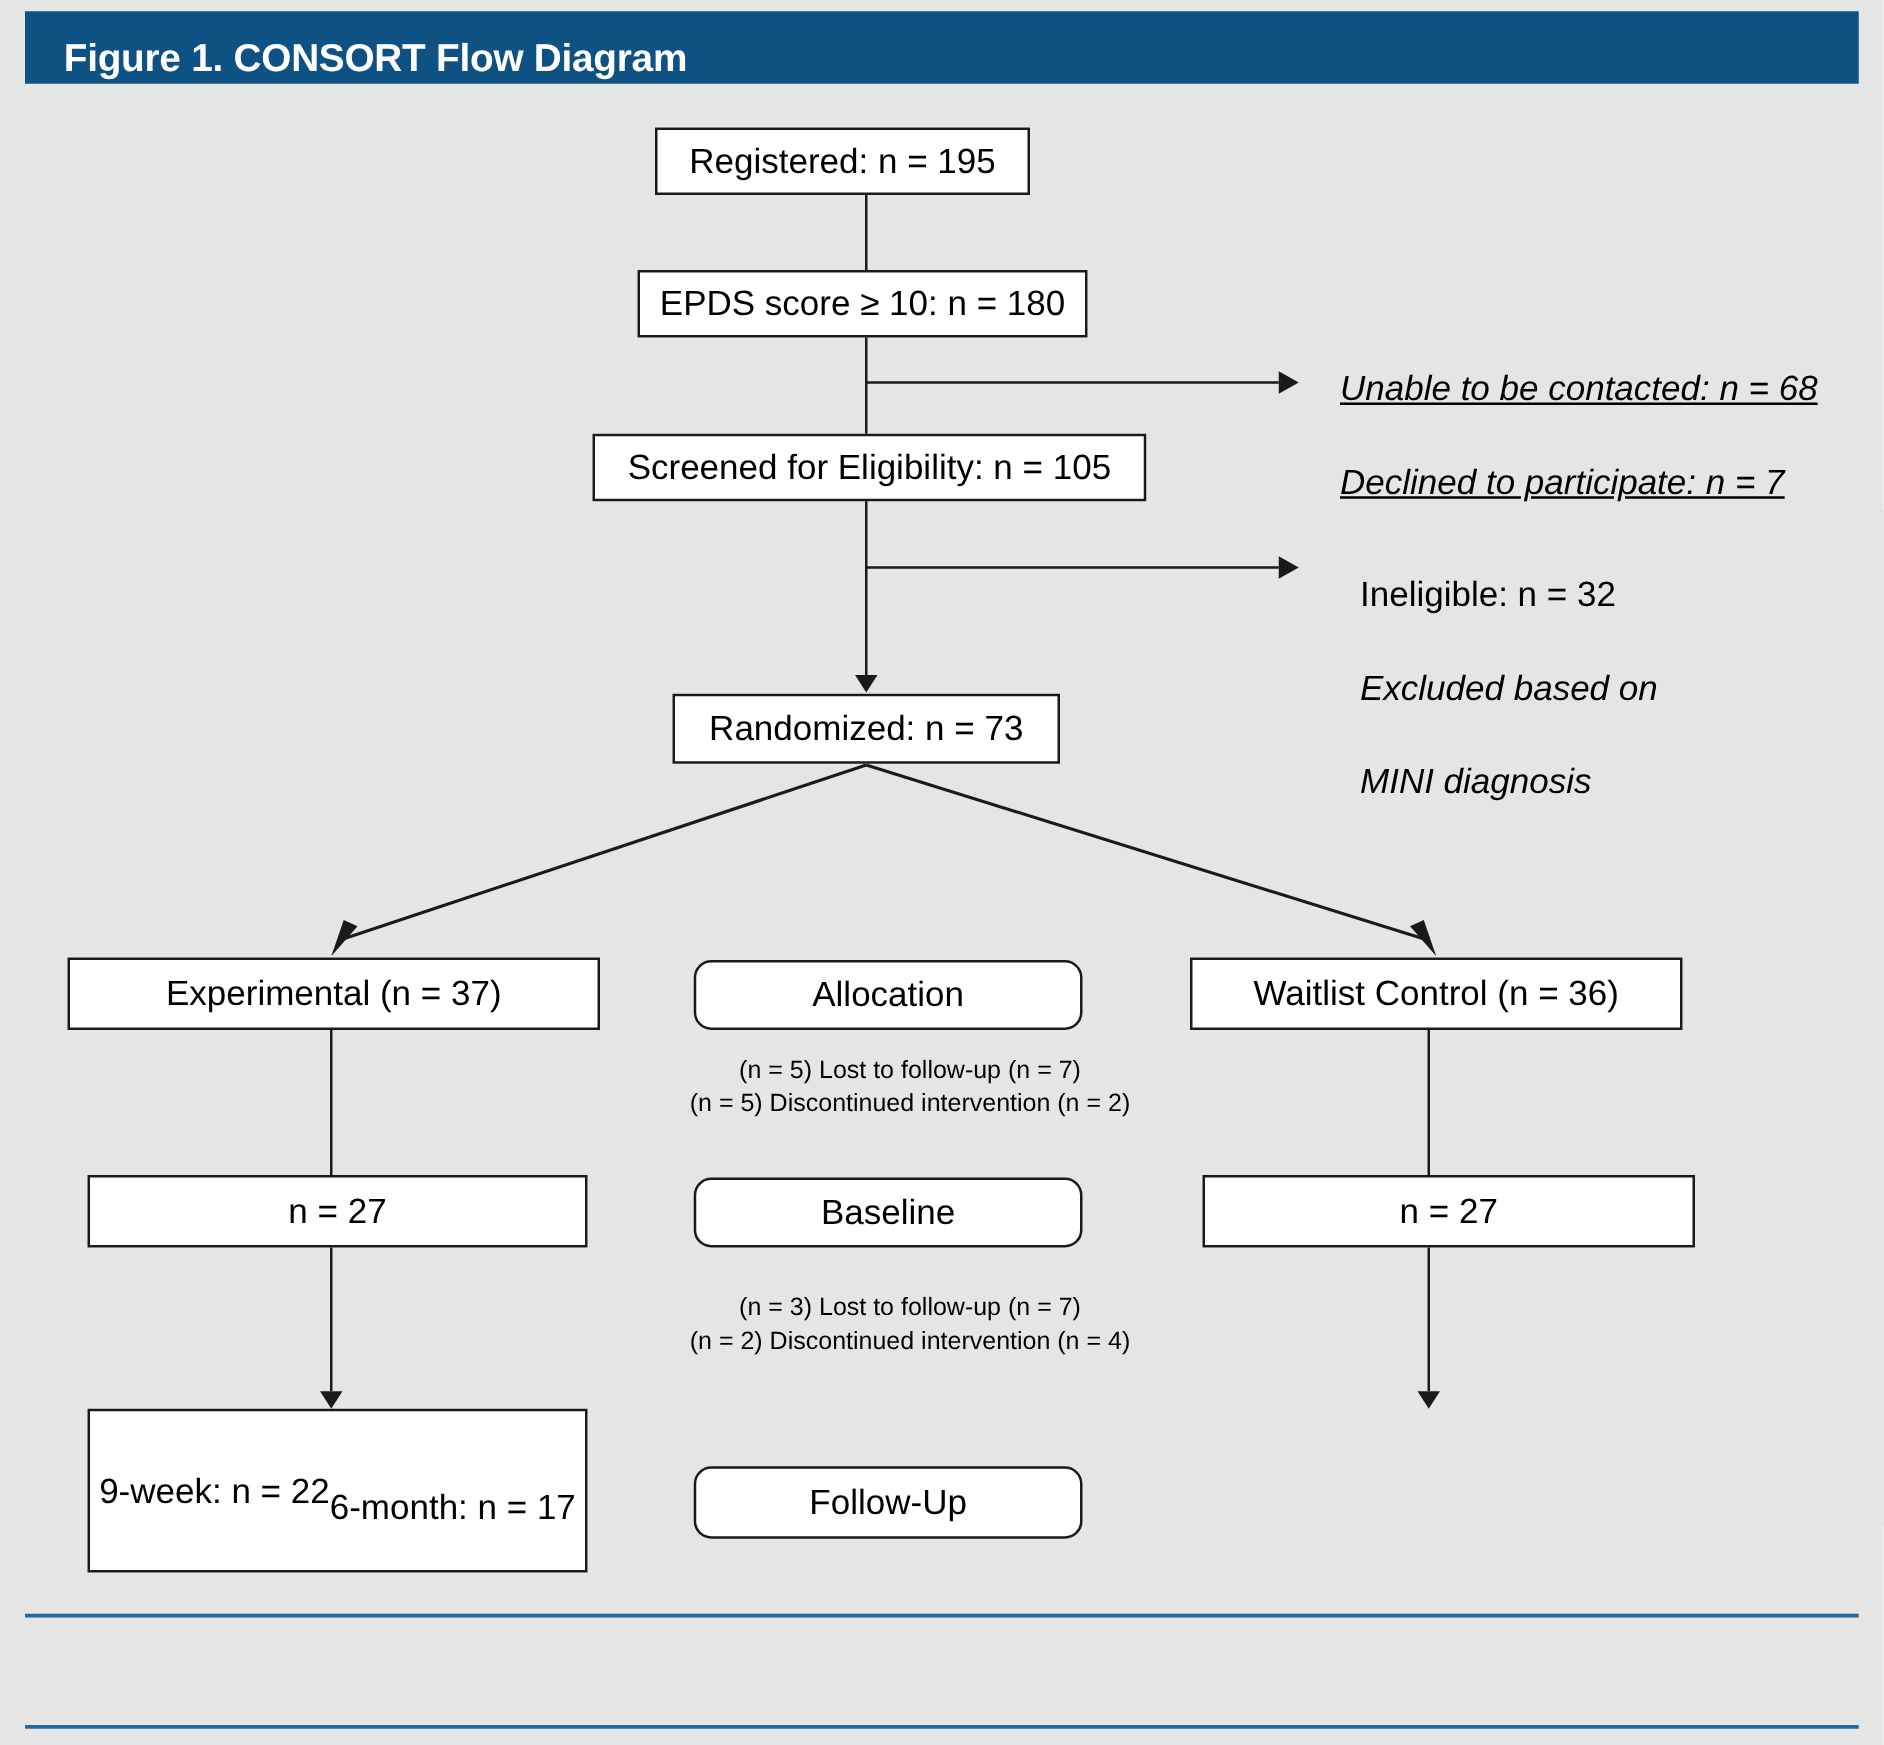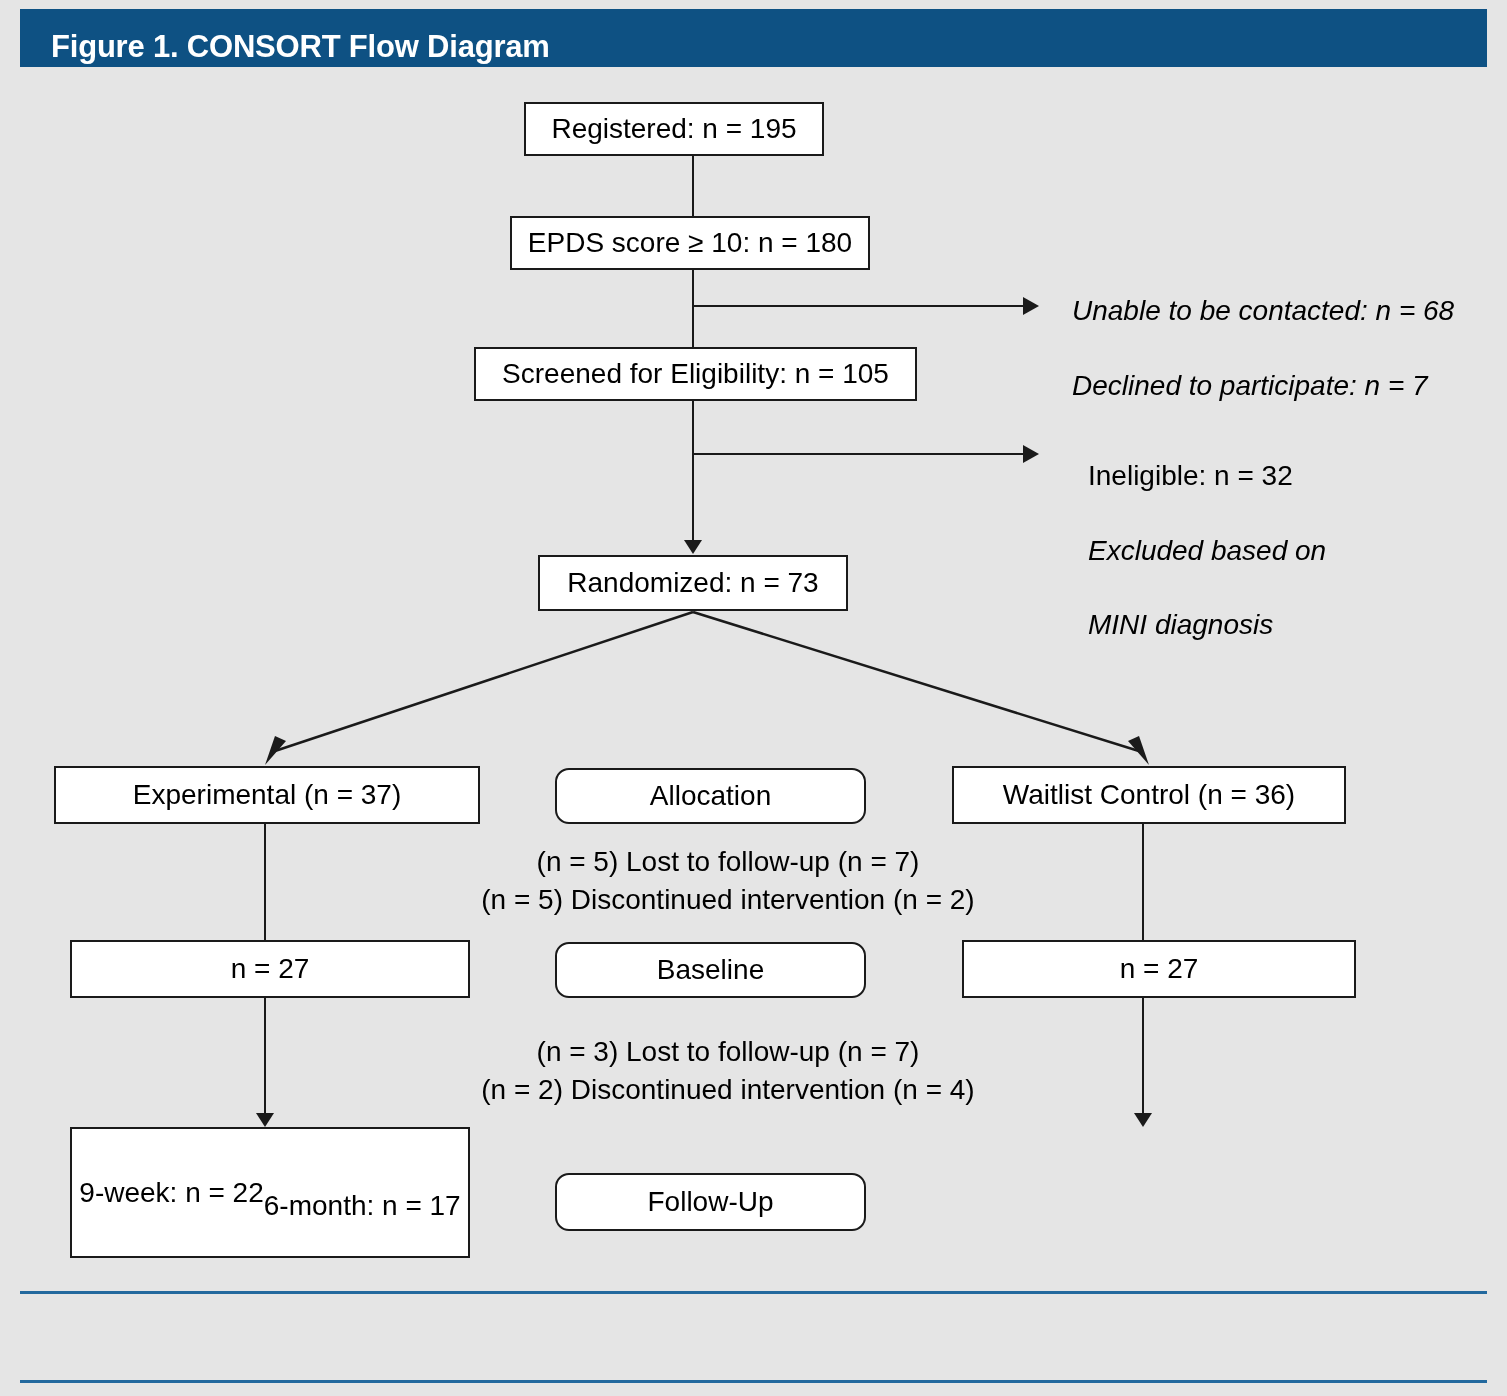--- a/index.html
+++ b/index.html
@@ -109,21 +109,21 @@
     color: #000000;
     white-space: pre-line;
   }
   .annot .ln { display: block; }
   .annot .ln.italic { font-style: italic; }
   .annot .ln.roman  { font-style: normal; }
 
   
   .midtext {
     position: absolute;
-    font-size: 28px;
+    font-size: 20px;
     line-height: 1.37;
     text-align: center;
     color: #000000;
   }
   .midtext .ln { display: block; }
 
   
   .rule {
     position: absolute;
     left: 20px;
@@ -169,21 +169,21 @@
 
   <div class="box" style="left:510px; top:216px; width:360px; height:54px;">
     <span class="lines">EPDS score ≥ 10: n = 180</span>
   </div>
 
   <div class="vline" style="left:692px; top:270px; height:82px;"></div>
 
   <div class="hline" style="left:693px; top:305px; width:330px;"></div>
   <div class="arrow-right" style="left:1023px; top:297px;"></div>
 
-  <div class="annot" style="left:1072px; top:255px;">
+  <div class="annot" style="left:1072px; top:255px;text-decoration:underline;">
     <span class="ln italic">Unable to be contacted: n = 68</span>
     <span class="ln italic">Declined to participate: n = 7</span>
   </div>
 
   <div class="box" style="left:474px; top:347px; width:443px; height:54px;">
     <span class="lines">Screened for Eligibility: n = 105</span>
   </div>
 
   <div class="vline" style="left:692px; top:401px; height:139px;"></div>
   <div class="arrow-down" style="left:684px; top:540px;"></div>

